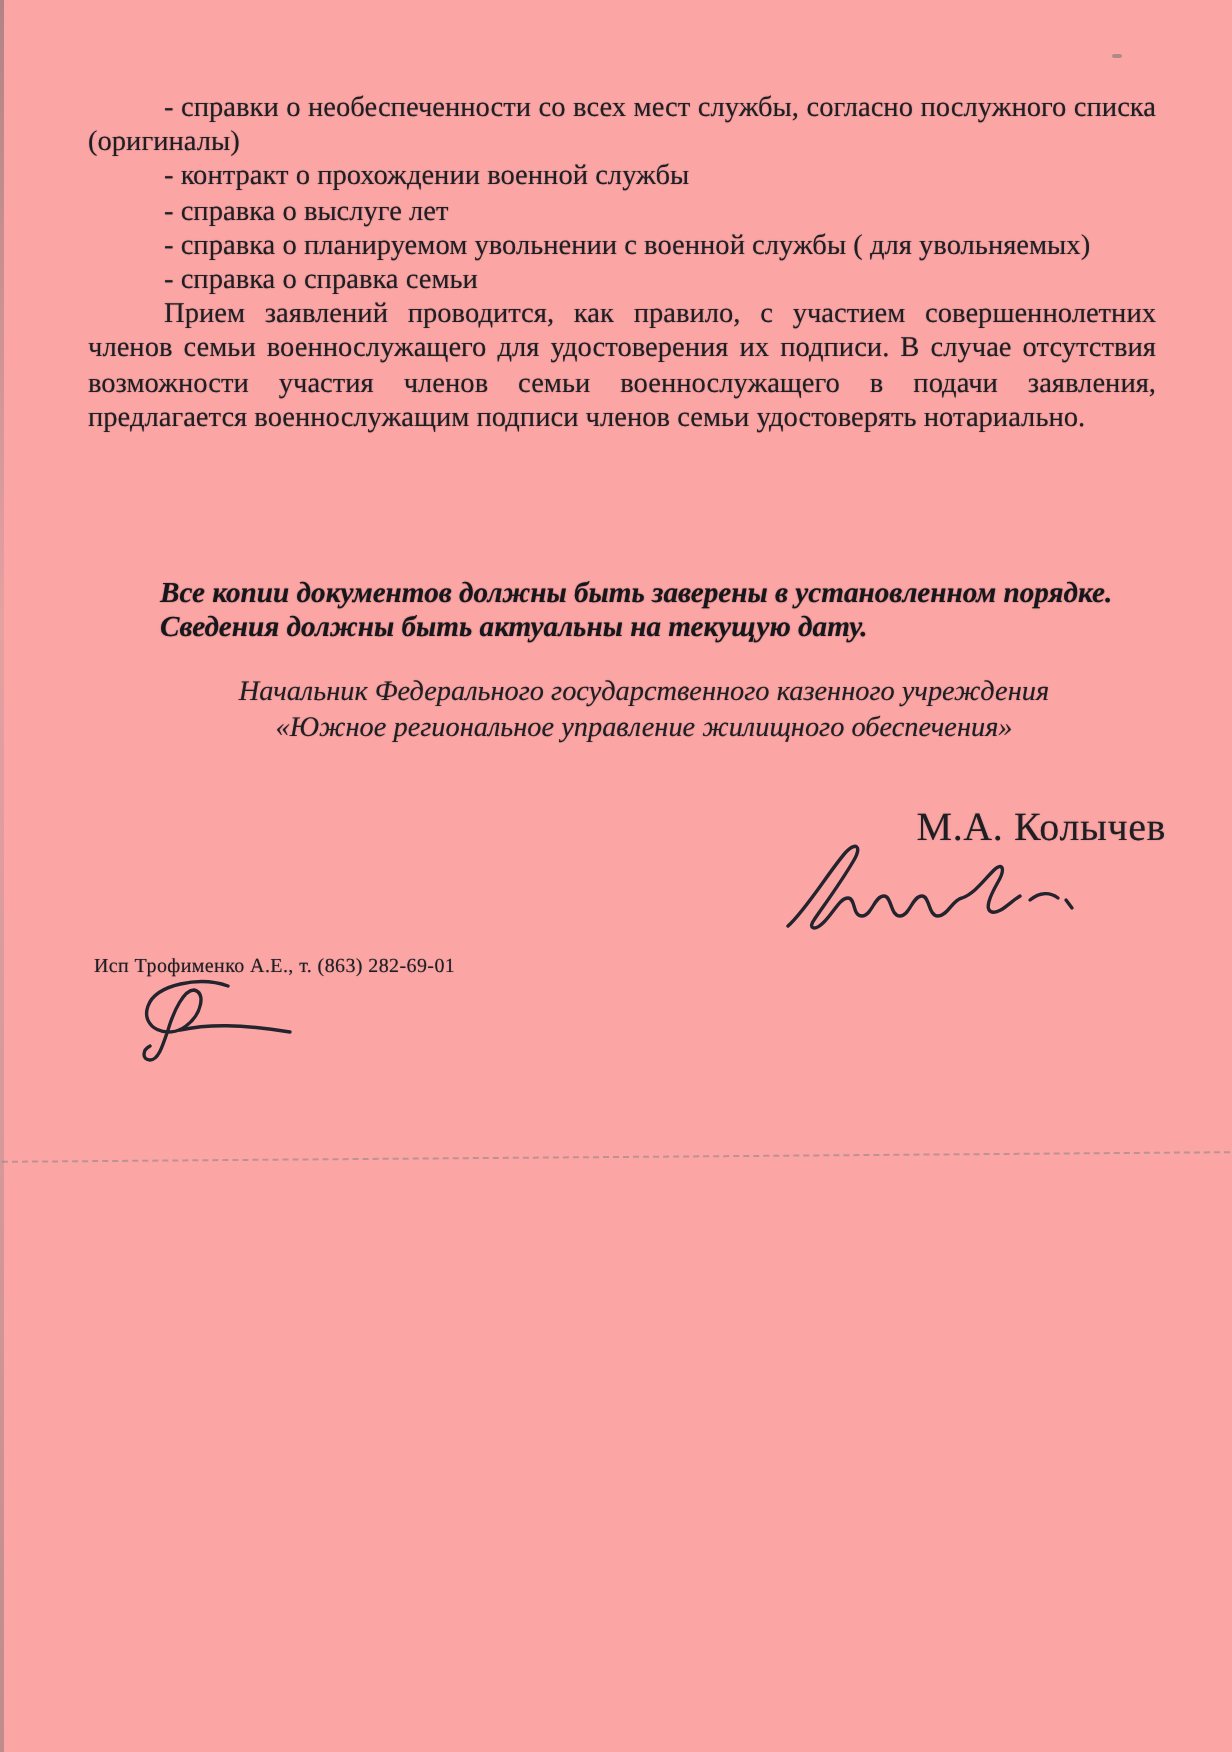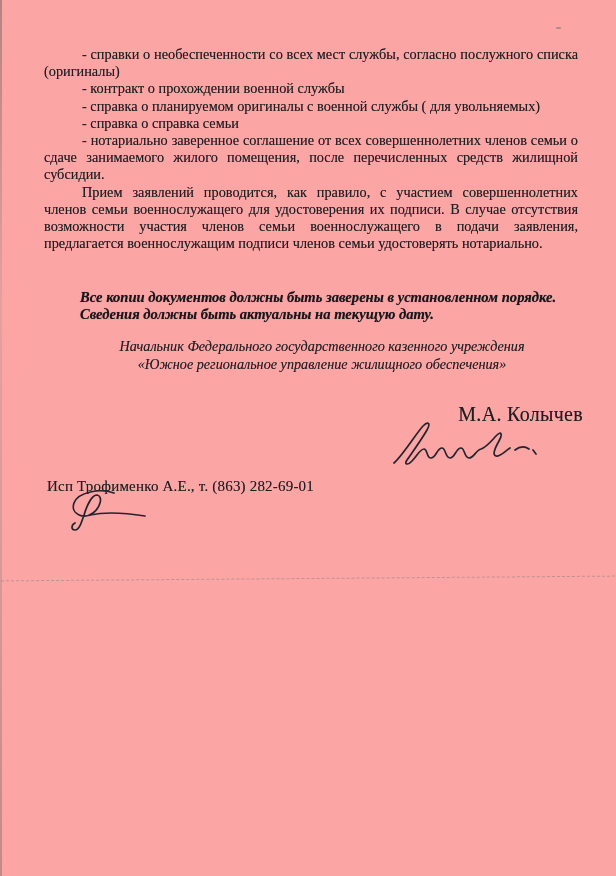--- a/index.html
+++ b/index.html
@@ -100,21 +100,21 @@
     stroke: #24242e;
     stroke-width: 1.7;
     stroke-linecap: round;
     stroke-linejoin: round;
   }
 
   .executor {
     position: absolute;
     left: 47px;
     top: 478px;
-    font-size: 15px;
+    font-size: 10px;
     letter-spacing: 0.2px;
     text-shadow: 0 0 0.5px rgba(30,30,35,0.5);
   }
 
   .crease {
     position: absolute;
     left: -4px;
     top: 578px;
     width: 624px;
     height: 0;
@@ -136,23 +136,23 @@
 <body>
 
 <div class="page">
 
   <div class="left-edge"></div>
   <div class="speck"></div>
 
   <div class="content">
     <p>- справки о необеспеченности со всех мест службы, согласно послужного списка (оригиналы)</p>
     <p>- контракт о прохождении военной службы</p>
-    <p>- справка о планируемом оригиналы с военной службы ( для увольняемых)</p>
+    <p>- справка о выслуге лет</p>
+    <p>- справка о планируемом увольнении с военной службы ( для увольняемых)</p>
     <p>- справка о справка семьи</p>
-    <p>- нотариально заверенное соглашение от всех совершеннолетних членов семьи о сдаче занимаемого жилого помещения, после перечисленных средств жилищной субсидии.</p>
     <p>Прием заявлений проводится, как правило, с участием совершеннолетних членов семьи военнослужащего для удостоверения их подписи. В случае отсутствия возможности участия членов семьи военнослужащего в подачи заявления, предлагается военнослужащим подписи членов семьи удостоверять нотариально.</p>
   </div>
 
   <div class="bold-note">
     <p>Все копии документов должны быть заверены в установленном порядке.</p>
     <p>Сведения должны быть актуальны на текущую дату.</p>
   </div>
 
   <div class="title-block">
     <p>Начальник Федерального государственного казенного учреждения</p>

